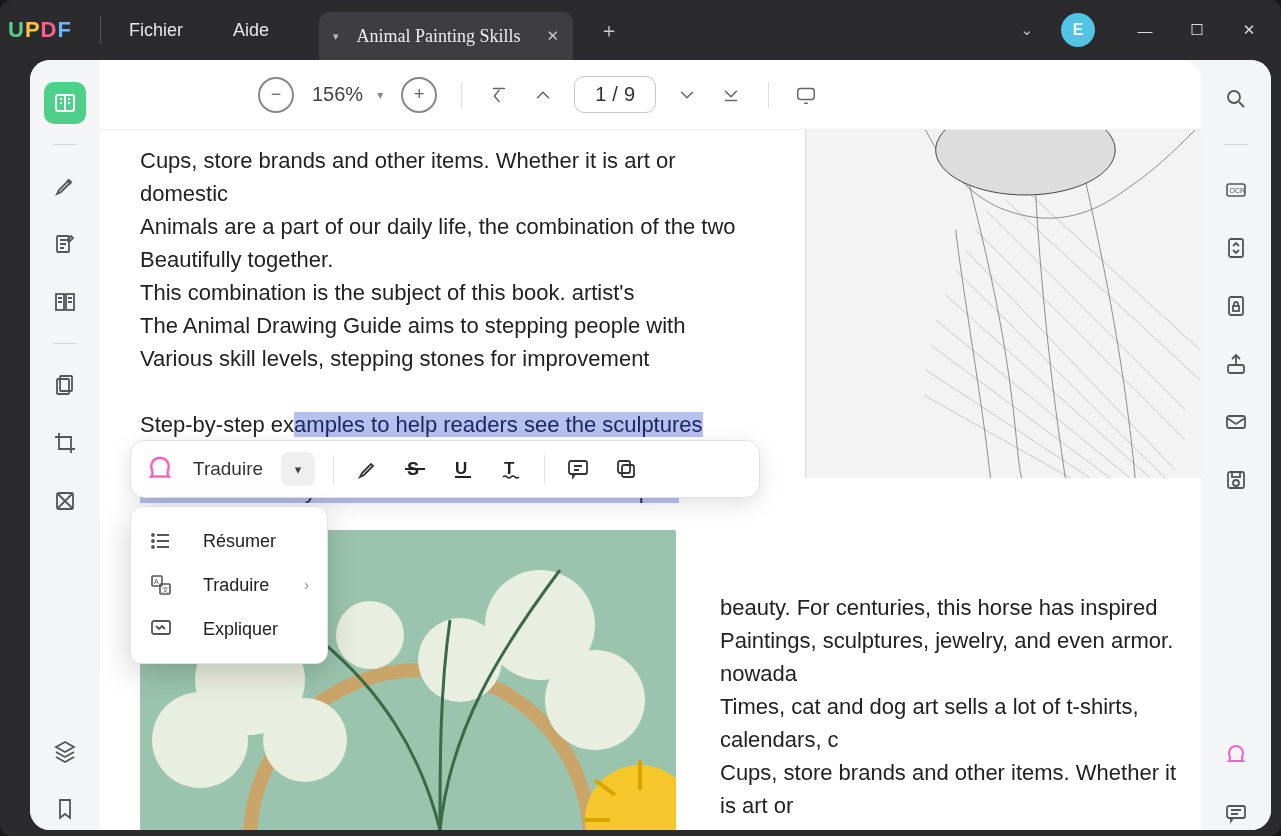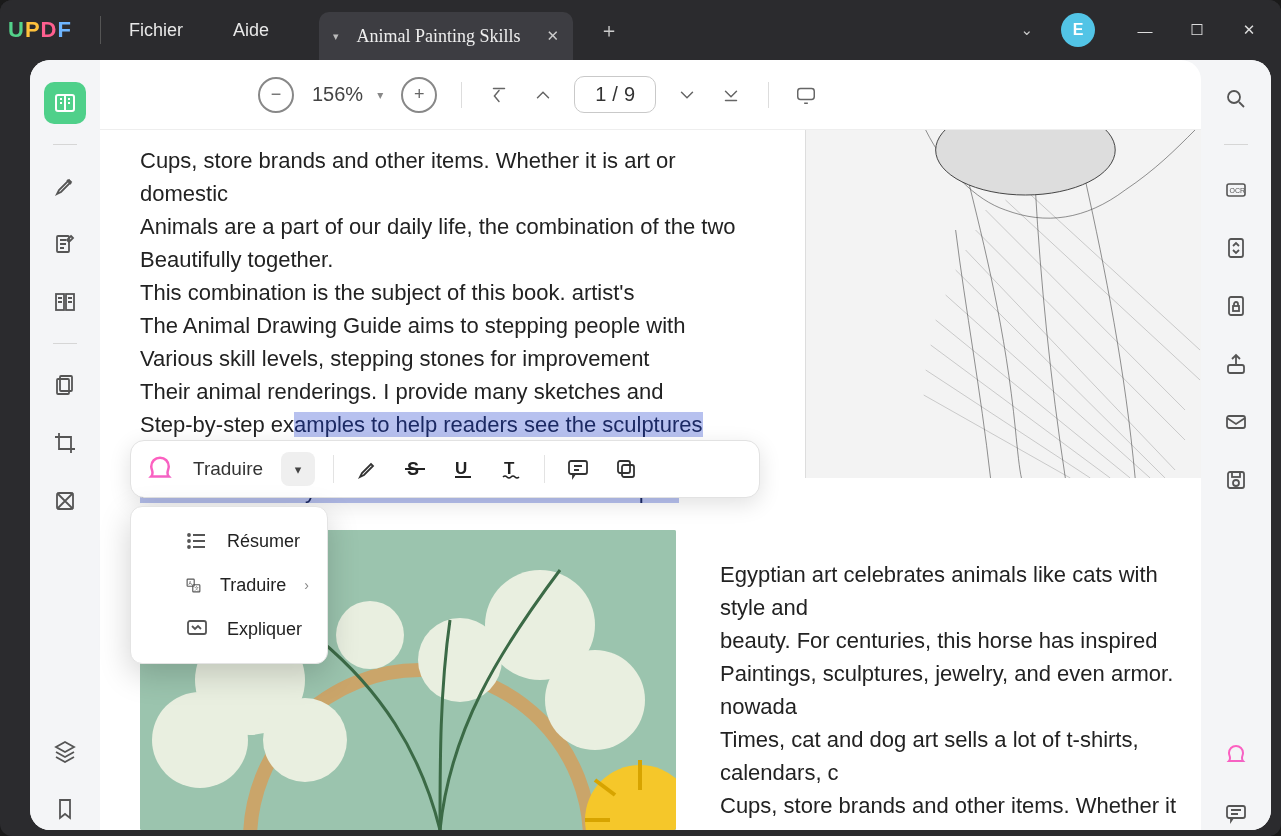--- a/index.html
+++ b/index.html
@@ -68,21 +68,21 @@
 .selbar{position:absolute;left:130px;top:440px;width:630px;height:58px;background:#fff;border:1px solid #e2e2e2;border-radius:14px;box-shadow:0 6px 22px rgba(0,0,0,.12);display:flex;align-items:center;padding:0 14px;gap:18px;}
 .selbar .ai{width:30px;height:30px;}
 .selbar .trad{font-size:19px;color:#333;}
 .selbar .ddl{width:34px;height:34px;border-radius:8px;background:#efefef;display:flex;align-items:center;justify-content:center;color:#444;cursor:pointer;font-size:13px;}
 .selbar .sdiv{width:1px;height:28px;background:#e3e3e3;}
 .selbar .sico{width:30px;height:30px;display:flex;align-items:center;justify-content:center;color:#333;cursor:pointer;}
 .selbar .sico svg{width:24px;height:24px;}
 
 
 .dropdown{position:absolute;left:130px;top:506px;width:198px;background:#fff;border:1px solid #e4e4e4;border-radius:12px;box-shadow:0 10px 32px rgba(0,0,0,.18);padding:12px 0;}
-.dd-item{display:flex;align-items:center;gap:18px;padding:10px 18px;font-size:18px;color:#222;cursor:pointer;margin-left:36px;}
+.dd-item{display:flex;align-items:center;gap:30px;padding:10px 18px;font-size:18px;color:#222;cursor:pointer;}
 .dd-item .ico{width:24px;height:24px;color:#555;display:flex;align-items:center;justify-content:center;}
 .dd-item .chev-r{margin-left:auto;color:#888;font-size:14px;}
 
 
 .sketch svg{width:100%;height:100%;}
 </style>
 </head>
 <body>
 
 <div class="app">
@@ -245,21 +245,21 @@
         </div>
 
         <div class="page">
           <div class="para" style="max-width:610px">
             <span>Cups, store brands and other items. Whether it is art or domestic</span><br>
             <span>Animals are a part of our daily life, the combination of the two</span><br>
             <span>Beautifully together.</span><br>
             <span>This combination is the subject of this book. artist's</span><br>
             <span>The Animal Drawing Guide aims to stepping people with</span><br>
             <span>Various skill levels, stepping stones for improvement</span><br>
-            <span>Their animal renderings. I provide many sketches and</span><br>
+            <br>
             <span><span>Step-by-step ex</span><span class="selspan">amples to help readers see the sculptures ways</span></span><br>
             <span class="selspan">Build the anatomy of an animal. some of them are quite</span>
           </div>
         </div>
 
         <div class="photo">
           <svg viewBox="0 0 536 300" preserveAspectRatio="none">
             <rect width="536" height="300" fill="#9bc4ae"></rect>
             <circle cx="280" cy="310" r="170" fill="none" stroke="#caa56a" stroke-width="14"></circle>
             <g fill="#e9efe0">
@@ -279,21 +279,21 @@
             <circle cx="500" cy="290" r="55" fill="#f5c72a"></circle>
             <g stroke="#d7a400" stroke-width="4">
                 <line x1="500" y1="230" x2="500" y2="260"></line>
                 <line x1="455" y1="250" x2="475" y2="265"></line>
                 <line x1="445" y1="290" x2="470" y2="290"></line>
               </g>
           </svg>
         </div>
 
         <div class="para2">
-          <span>Egyptian art celebrates animals like cats with style and</span><br>
+          <br>
           <span>beauty. For centuries, this horse has inspired</span><br>
           <span>Paintings, sculptures, jewelry, and even armor. nowada</span><br>
           <span>Times, cat and dog art sells a lot of t-shirts, calendars, c</span><br>
           <span>Cups, store brands and other items. Whether it is art or</span><br>
           <br>
           <br>
           
         </div>
 
       </div>

